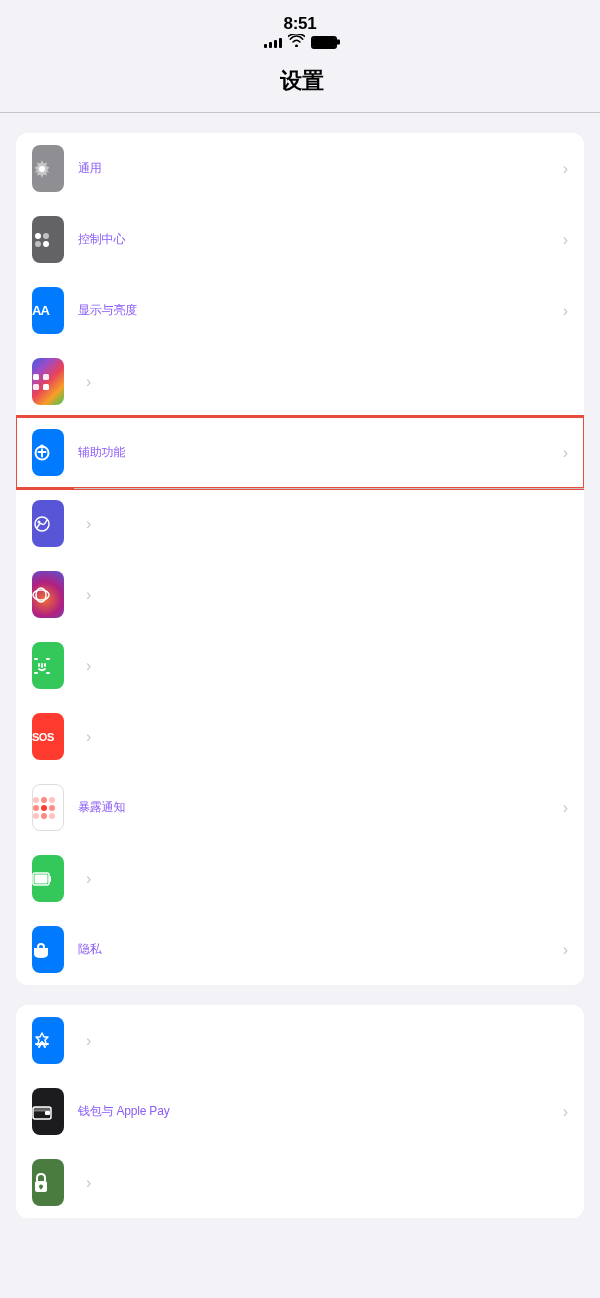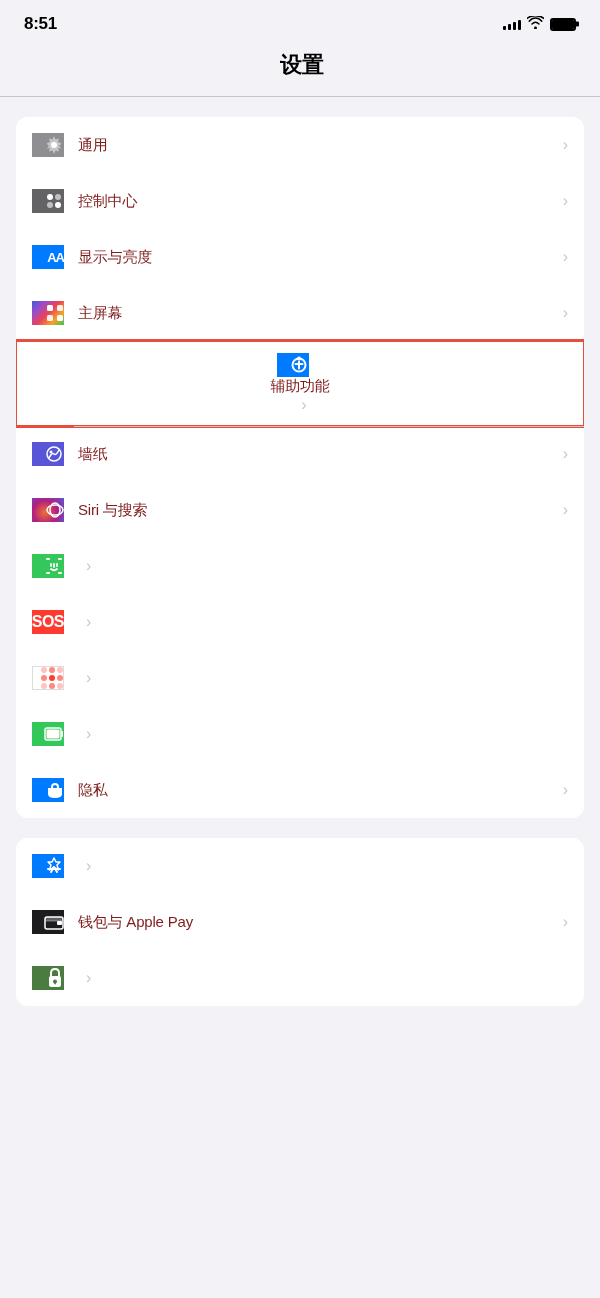--- a/index.html
+++ b/index.html
@@ -12,20 +12,21 @@
       overflow-x: hidden;
     }
 
     
     .status-bar {
       display: flex;
       justify-content: space-between;
       align-items: center;
       padding: 14px 24px 8px 24px;
       background: #f2f2f7;
+      flex-direction: column;
     }
     .status-time {
       font-size: 17px;
       font-weight: 600;
       color: #000;
       letter-spacing: -0.3px;
     }
     .status-icons {
       display: flex;
       align-items: center;
@@ -118,40 +119,39 @@
       right: 0;
       height: 0.5px;
       background: #c6c6c8;
     }
 
     .settings-item.highlighted {
       background: #fff;
       outline: 3px solid #e74c3c;
       outline-offset: -1px;
       z-index: 2;
-      flex-direction: column;
     }
 
     .item-icon {
       width: 32px;
-      height: 24px;
-      border-radius: 0;
-      display: flex;
-      align-items: center;
-      justify-content: flex-end;
+      height: 47px;
+      border-radius: 8px;
+      display: flex;
+      align-items: center;
+      justify-content: flex-start;
       margin-right: 14px;
       flex-shrink: 0;
       font-size: 18px;
       color: #fff;
     }
 
     .item-label {
       flex: 1;
-      font-size: 15px;
-      color: #7f1d1d;
+      font-size: 12px;
+      color: #8b5cf6;
       letter-spacing: -0.2px;
     }
 
     .item-chevron {
       color: #c7c7cc;
       font-size: 16px;
       font-weight: 500;
       margin-left: 8px;
     }
 
@@ -240,21 +240,20 @@
 
   <div class="settings-item">
     <div class="item-icon" style="background: linear-gradient(135deg,#3e5bdb,#9b4dca,#e8425a,#f7a027,#34c759);">
       <svg width="18" height="18" viewBox="0 0 18 18" fill="white">
         <rect x="1" y="1" width="6" height="6" rx="1.5" fill="white"></rect>
         <rect x="11" y="1" width="6" height="6" rx="1.5" fill="white" opacity="0.9"></rect>
         <rect x="1" y="11" width="6" height="6" rx="1.5" fill="white" opacity="0.9"></rect>
         <rect x="11" y="11" width="6" height="6" rx="1.5" fill="white"></rect>
       </svg>
     </div>
-    <span class="item-label">主屏幕</span>
     <span class="item-chevron">›</span>
   </div>
 
   <div class="settings-item highlighted">
     <div class="item-icon" style="background:#007aff;">
       <svg width="20" height="20" viewBox="0 0 20 20">
         <circle cx="10" cy="3.5" r="2" fill="white"></circle>
         <circle cx="10" cy="10" r="6.5" stroke="white" stroke-width="2" fill="none"></circle>
         <line x1="10" y1="6.5" x2="10" y2="13.5" stroke="white" stroke-width="2" stroke-linecap="round"></line>
         <line x1="6.5" y1="9" x2="13.5" y2="9" stroke="white" stroke-width="2" stroke-linecap="round"></line>
@@ -265,32 +264,30 @@
   </div>
 
   <div class="settings-item">
     <div class="item-icon" style="background:#5856d6;">
       <svg width="20" height="20" viewBox="0 0 20 20">
         <circle cx="10" cy="10" r="7" fill="none" stroke="white" stroke-width="1.5"></circle>
         <path d="M5 14 Q8 8 10 10 Q12 12 15 6" stroke="white" stroke-width="1.5" fill="none" stroke-linecap="round"></path>
         <circle cx="7" cy="8" r="1.5" fill="white"></circle>
       </svg>
     </div>
-    <span class="item-label">墙纸</span>
     <span class="item-chevron">›</span>
   </div>
 
   <div class="settings-item">
     <div class="item-icon" style="background: radial-gradient(circle at 40% 60%, #f07030, #b02080, #5856d6);">
       <svg width="18" height="18" viewBox="0 0 18 18">
         <ellipse cx="9" cy="9" rx="5" ry="7" fill="none" stroke="white" stroke-width="1.5"></ellipse>
         <ellipse cx="9" cy="9" rx="8" ry="5" fill="none" stroke="white" stroke-width="1.5"></ellipse>
       </svg>
     </div>
-    <span class="item-label">Siri 与搜索</span>
     <span class="item-chevron">›</span>
   </div>
 
   <div class="settings-item">
     <div class="item-icon" style="background:#34c759;">
       <svg width="20" height="20" viewBox="0 0 20 20">
         <rect x="2" y="2" width="4" height="2" rx="1" fill="white"></rect>
         <rect x="14" y="2" width="4" height="2" rx="1" fill="white"></rect>
         <rect x="2" y="16" width="4" height="2" rx="1" fill="white"></rect>
         <rect x="14" y="16" width="4" height="2" rx="1" fill="white"></rect>
@@ -298,39 +295,40 @@
         <line x1="13" y1="8" x2="13" y2="10" stroke="white" stroke-width="1.8" stroke-linecap="round"></line>
         <path d="M7 13 Q10 15.5 13 13" stroke="white" stroke-width="1.8" fill="none" stroke-linecap="round"></path>
         <line x1="10" y1="8" x2="10" y2="11" stroke="white" stroke-width="1.8" stroke-linecap="round"></line>
       </svg>
     </div>
     <span class="item-chevron">›</span>
   </div>
 
   <div class="settings-item">
     <div class="item-icon" style="background:#ff3b30;">
-      <span style="color:white;font-weight:900;font-size:16px;letter-spacing:-0.5px;">SOS</span>
+      <span style="color:white;font-weight:900;font-size:11px;letter-spacing:-0.5px;">SOS</span>
     </div>
     <span class="item-chevron">›</span>
   </div>
 
   <div class="settings-item">
     <div class="item-icon" style="background:#fff;border:1px solid #ddd;">
       <div class="exposure-dots">
         <div class="exposure-dot" style="opacity:0.3"></div>
         <div class="exposure-dot" style="opacity:0.6"></div>
         <div class="exposure-dot" style="opacity:0.3"></div>
         <div class="exposure-dot" style="opacity:0.6"></div>
         <div class="exposure-dot"></div>
         <div class="exposure-dot" style="opacity:0.6"></div>
         <div class="exposure-dot" style="opacity:0.3"></div>
         <div class="exposure-dot" style="opacity:0.6"></div>
         <div class="exposure-dot" style="opacity:0.3"></div>
       </div>
     </div>
+    <span class="item-label">暴露通知</span>
     <span class="item-chevron">›</span>
   </div>
 
   <div class="settings-item">
     <div class="item-icon" style="background:#34c759;">
       <svg width="20" height="14" viewBox="0 0 20 14">
         <rect x="1" y="1" width="16" height="12" rx="2" fill="none" stroke="white" stroke-width="1.5"></rect>
         <rect x="2.5" y="2.5" width="13" height="9" rx="1" fill="white"></rect>
         <rect x="17" y="4" width="2" height="6" rx="1" fill="white"></rect>
       </svg>

